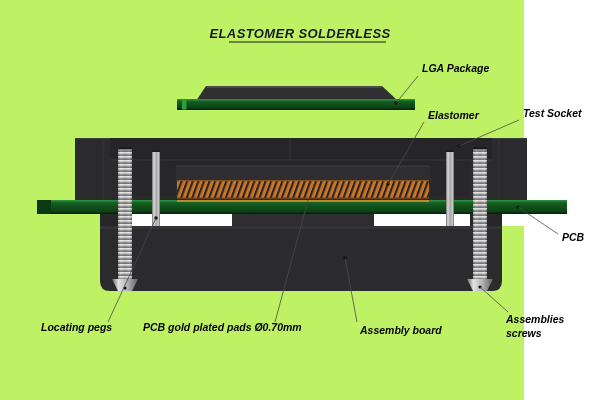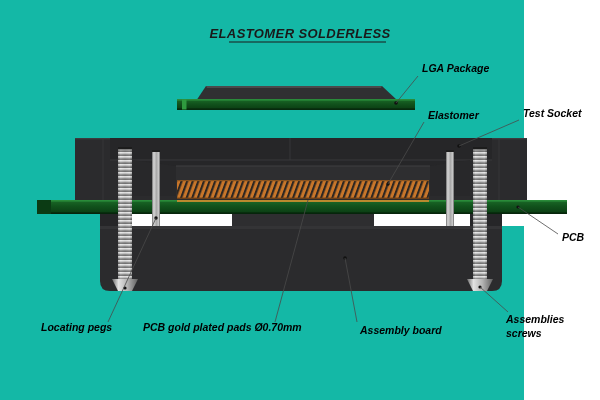--- a/index.html
+++ b/index.html
@@ -1,18 +1,18 @@
 <!DOCTYPE html>
 <html><head>
 <meta charset="utf-8">
 <style>
   html,body{margin:0;padding:0;background:#ffffff;}
   body{width:600px;height:400px;overflow:hidden;
        font-family:"Liberation Sans", sans-serif;}
-  #stage{position:relative;width:524px;height:400px;background:#14b8a6;}
+  #stage{position:relative;width:524px;height:400px;background:#bef264;}
   svg{display:block;}
   .lbl{font-family:"Liberation Sans", sans-serif;font-style:italic;
        font-weight:bold;font-size:10.5px;fill:#000;}
   .title{font-family:"Liberation Sans", sans-serif;font-style:italic;
          font-weight:bold;font-size:13px;fill:#1a1a1a;
          letter-spacing:0.4px;}
   .leader{stroke:#4a4a4a;stroke-width:0.8;fill:none;}
   .dot{fill:#111;}
 </style>
 </head>

